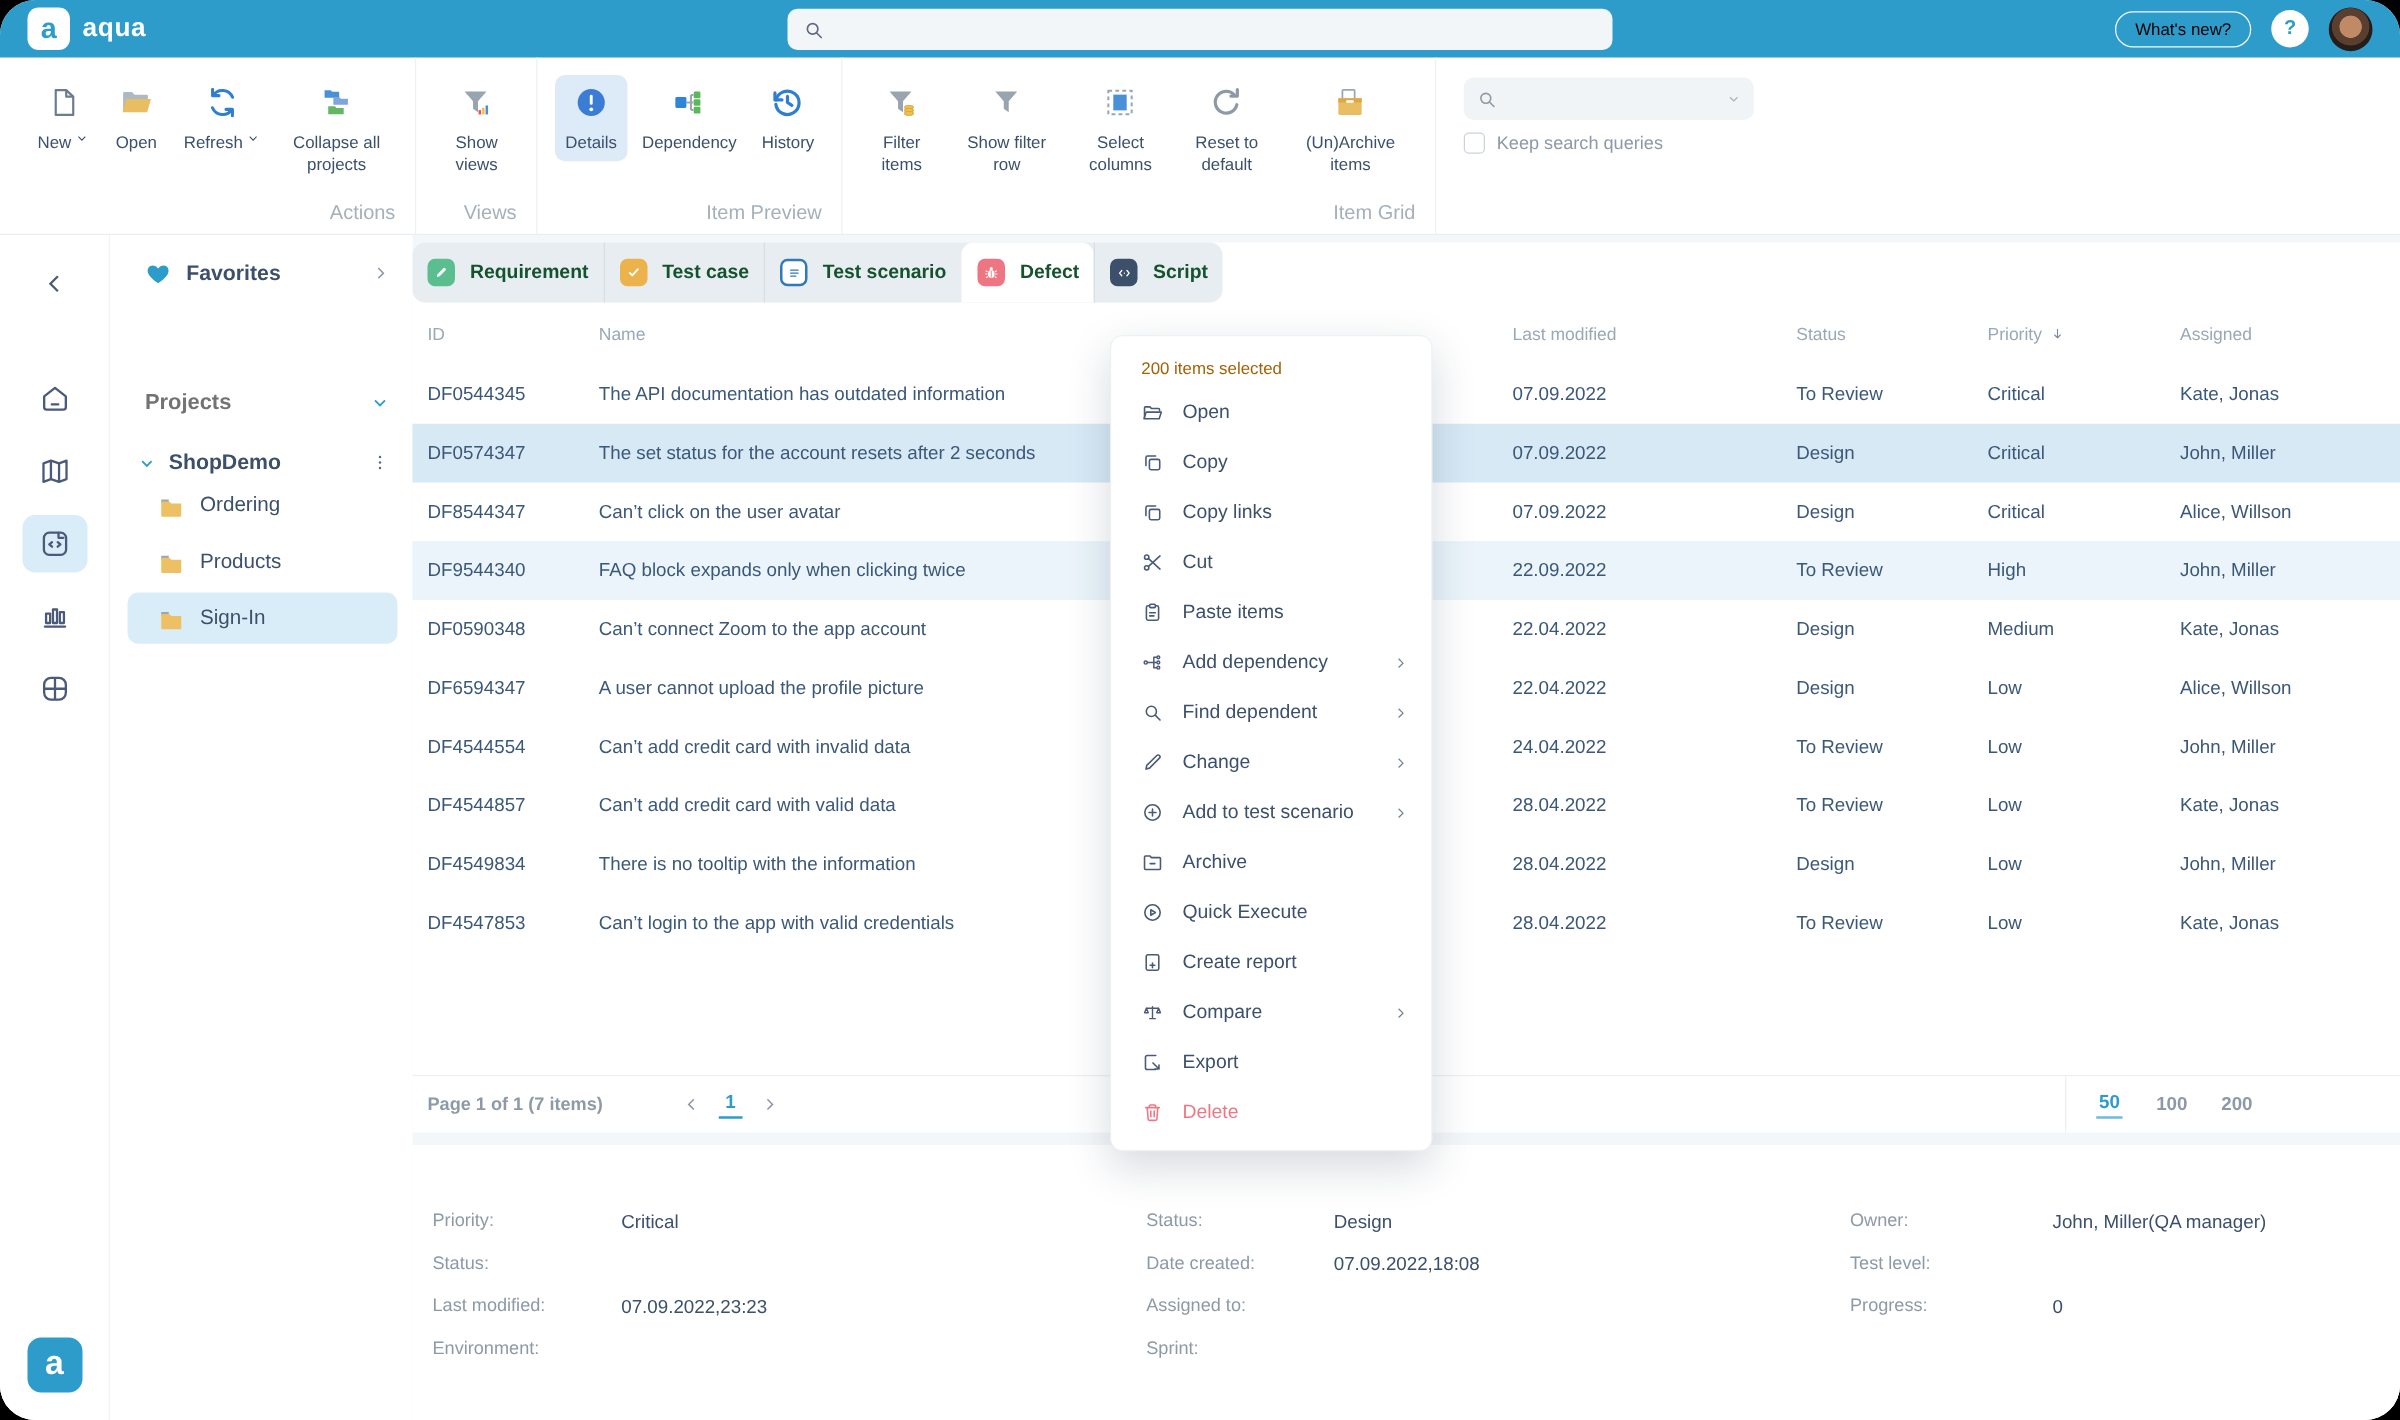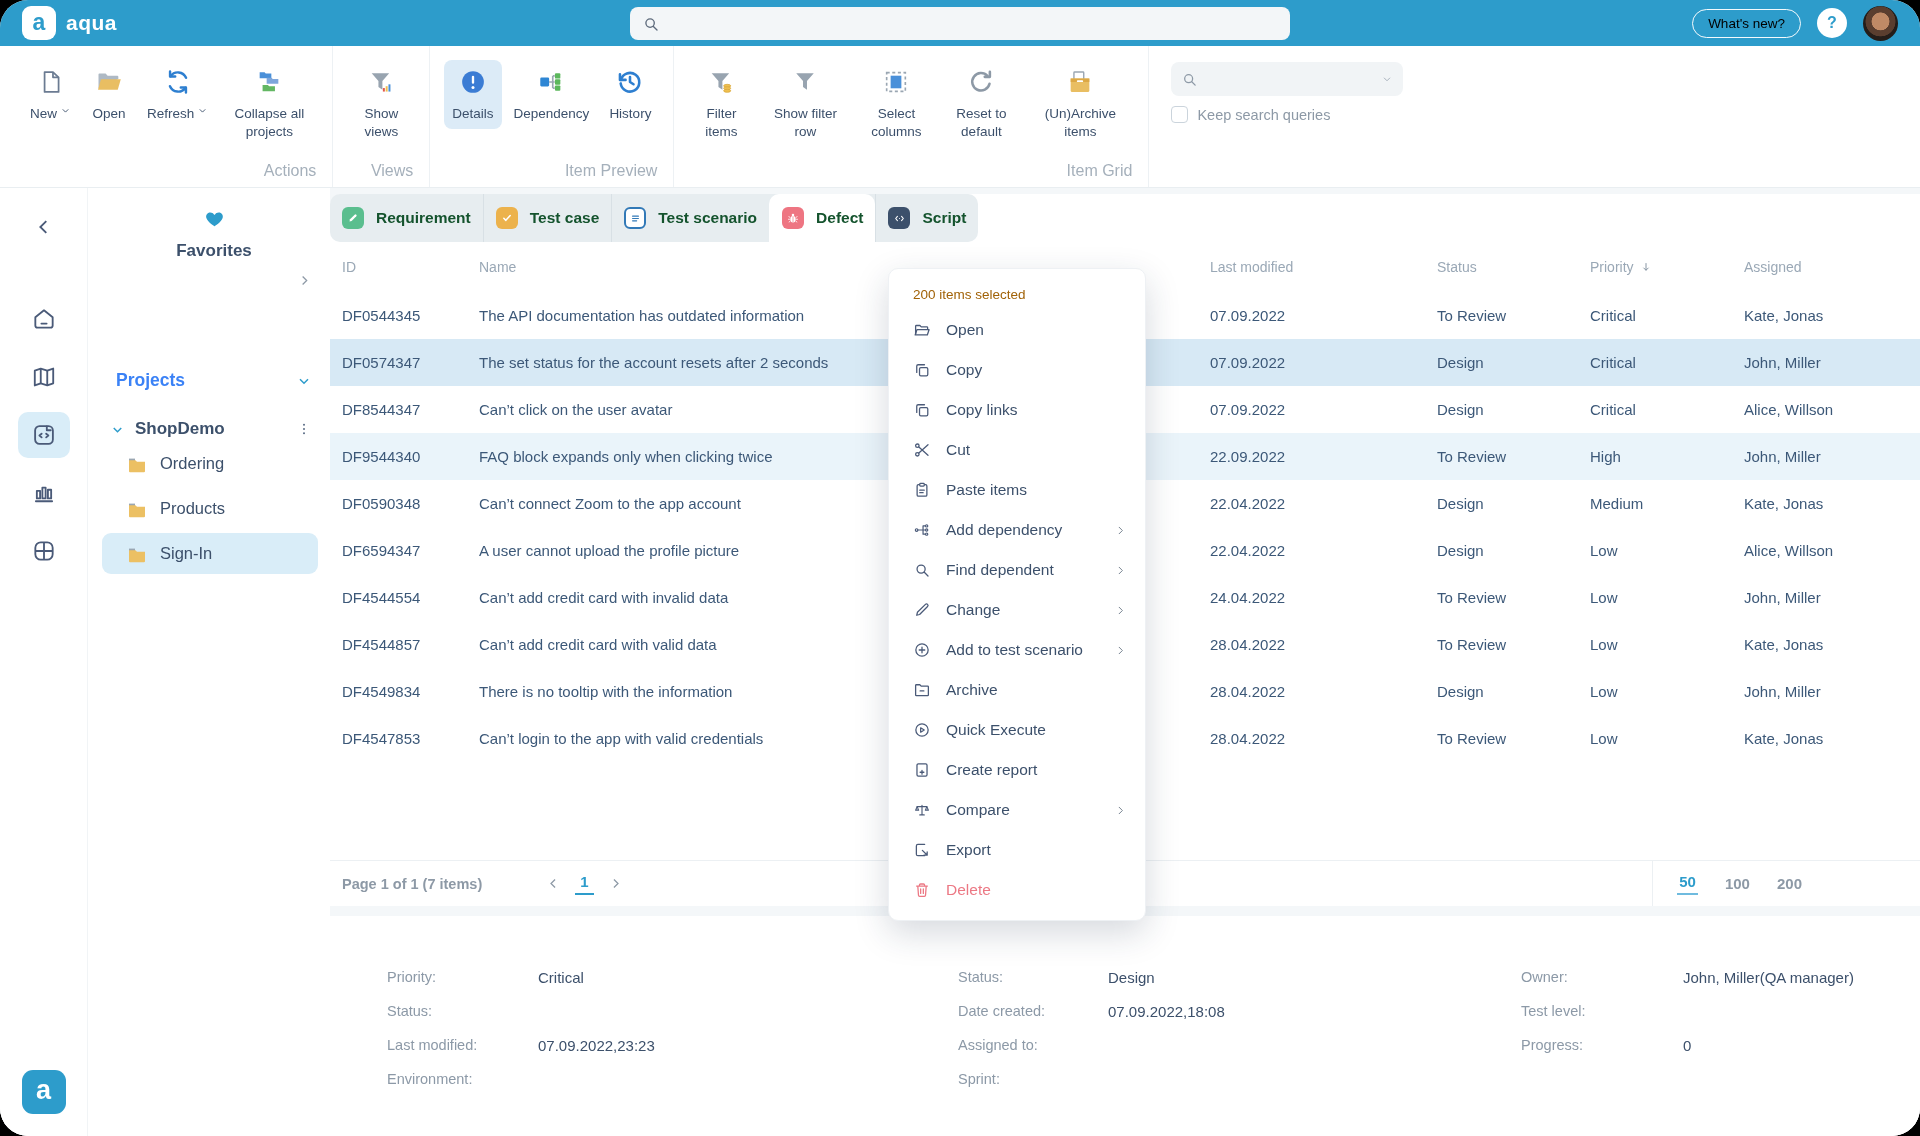--- a/index.html
+++ b/index.html
@@ -38,25 +38,25 @@
   
   .bodywrap { display:flex; height:948px; background:#F4F7F9; }
   .rail { width:88px; background:#fff; border-right:1px solid #F1F4F6; display:flex; flex-direction:column; align-items:center; padding:16px 0 22px; }
   .rail .back { margin-bottom:46px; }
   .railitem { width:52px; height:46px; display:flex; align-items:center; justify-content:center; border-radius:10px; margin-bottom:12px; }
   .railitem.sel { background:#D9EDF8; }
   .rail-logo { margin-top:auto; width:44px; height:44px; background:#2D9CCB; border-radius:11px; display:flex; align-items:center; justify-content:center; }
   .rail-logo span { color:#fff; font-size:27px; font-weight:800; padding-bottom:3px; }
 
   .panel { width:242px; background:#fff; padding:20px 12px 0 14px; }
-  .favrow { display:flex; align-items:center; gap:12px; padding:0 6px 0 14px;flex-direction:column; }
+  .favrow { display:flex; align-items:center; gap:12px; padding:0 6px 0 14px; }
   .favrow .flabel { font-size:17px; color:#3C506B; font-weight:600; }
   .favrow .chev { margin-left:auto; }
   .projhdr { display:flex; align-items:center; margin-top:82px; padding:0 6px 0 14px; }
-  .projhdr .plabel { font-size:17.5px; color:#3b82f6; font-weight:700; }
+  .projhdr .plabel { font-size:17.5px; color:#737373; font-weight:700; }
   .projhdr .chev { margin-left:auto; }
   .treeroot { display:flex; align-items:center; gap:10px; margin-top:28px; padding:0 6px 0 8px; }
   .treeroot .rlabel { font-size:17px; color:#3C506B; font-weight:700; }
   .treeroot .kebab { margin-left:auto; }
   .folderrow { display:flex; align-items:center; gap:12px; height:41px; margin-top:4px; padding-left:24px; border-radius:9px; }
   .folderrow .folabel { font-size:16.5px; color:#3C506B; }
   .folderrow.sel { background:#D9EDF8; }
 
   .main { flex:1; display:flex; flex-direction:column; padding-top:6px; min-width:0; }
   .card { background:#fff; border-top-left-radius:12px; height:712px; display:flex; flex-direction:column; }
@@ -82,21 +82,21 @@
   .pager { display:flex; align-items:center; gap:14px; margin-left:64px; }
   .pagenum { color:#2D9CCB; border-bottom:2px solid #2D9CCB; padding:1px 5px 3px; font-size:15px; }
   .pagesizes { margin-left:auto; border-left:1px solid #ECF0F3; align-self:stretch; display:flex; align-items:center; gap:27px; padding:0 118px 0 24px; font-size:15px; }
   .psize { color:#8D99A6; }
   .psize.active { color:#2D9CCB; border-bottom:2px solid #6FBBDF; padding:1px 2px 3px; }
 
   
   .detail { background:#fff; margin-top:10px; flex:1; overflow:hidden; padding:20px 0 0 16px; }
   .dtitle { display:flex; align-items:center; gap:11px; color:#2D9CCB; font-size:19px; font-weight:700; }
   .dgrid { display:flex; margin-top:24px; }
-  .dcol1 { width:571px;margin-left:41px; } .dcol2 { width:563px; } .dcol3 { flex:1; }
+  .dcol1 { width:571px; } .dcol2 { width:563px; } .dcol3 { flex:1; }
   .drow { display:flex; height:34px; align-items:center; }
   .dlabel { color:#8C99A7; font-size:14.5px; }
   .dcol1 .dlabel { width:151px; } .dcol2 .dlabel { width:150px; } .dcol3 .dlabel { width:162px; }
   .dvalue { color:#3C506B; font-size:15px; }
 
   
   .cmenu { position:absolute; left:888px; top:268px; width:258px; background:#fff; border-radius:10px; border:1px solid #EEF1F4; box-shadow:0 12px 34px rgba(25,45,70,.18); padding:8px 0 10px; z-index:50; }
   .cmhdr { padding:10px 0 8px 24px; color:#a16207; font-size:13.5px; }
   .mi { display:flex; align-items:center; height:40px; padding:0 18px 0 24px; gap:15px; }
   .mi .mlabel { font-size:15.5px; color:#3C506B; }

